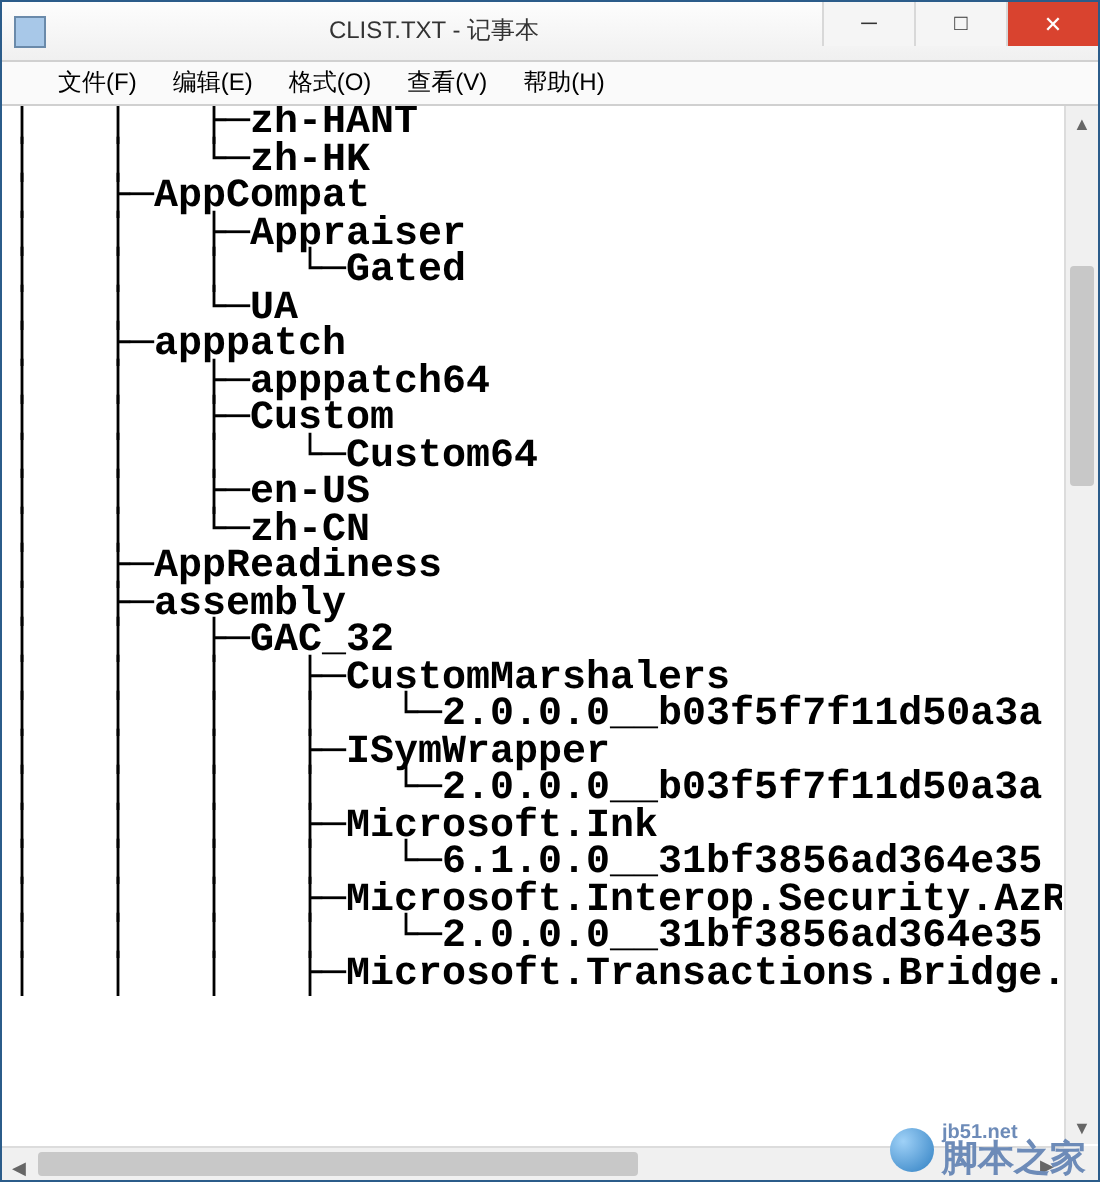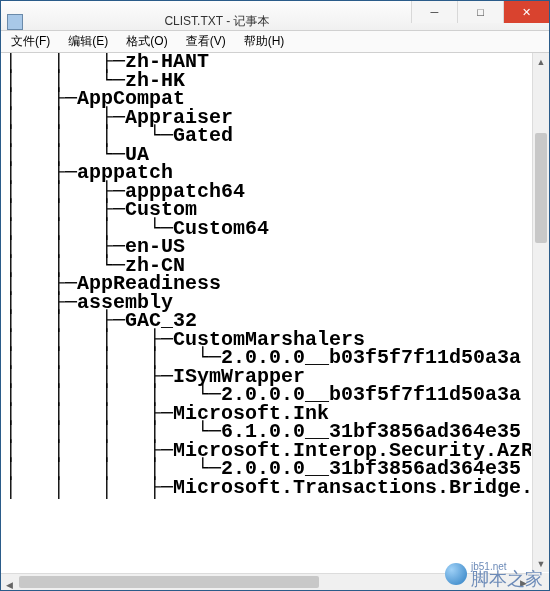--- a/index.html
+++ b/index.html
@@ -1,35 +1,35 @@
 <!DOCTYPE html>
 <html><head>
 <meta charset="utf-8">
 <style>
   * { margin: 0; padding: 0; box-sizing: border-box; }
   body { font-family: "Microsoft YaHei", "Segoe UI", sans-serif; background: #fff; width: 550px; height: 591px; overflow: hidden; }
   .window { width: 550px; height: 591px; border: 1px solid #2b5c8a; background: #fff; display: flex; flex-direction: column; }
-  .titlebar { height: 30px; background: linear-gradient(#fdfdfd,#f0f0f0); display: flex; align-items: flex-end; position: relative; border-bottom: 1px solid #d0d0d0; }
+  .titlebar { height: 30px; background: linear-gradient(#fdfdfd,#f0f0f0); display: flex; align-items: center; position: relative; border-bottom: 1px solid #d0d0d0; }
   .titlebar .icon { width: 16px; height: 16px; margin-left: 6px; background: #a8c8e8; border: 1px solid #6a8aaa; }
   .titlebar .title { flex: 1; text-align: center; font-size: 12px; color: #333; }
   .winbtns { display: flex; height: 22px; align-self: flex-start; }
   .winbtn { width: 46px; height: 22px; display: flex; align-items: center; justify-content: center; font-size: 11px; color: #333; border-left: 1px solid #d8d8d8; background: #f5f5f5; }
   .winbtn.close { background: #d9432f; color: #fff; }
-  .menubar { height: 22px; display: flex; align-items: center; font-size: 12px; padding-left: 2px; border-bottom: 1px solid #d0d0d0; background: #fafafa; gap: 2px; }
+  .menubar { height: 22px; display: flex; align-items: center; font-size: 12px; padding-left: 20px; border-bottom: 1px solid #d0d0d0; background: #fafafa; gap: 2px; }
   .menubar .mitem { padding: 2px 8px; }
   .content-area { flex: 1; position: relative; overflow: hidden; }
   .content { position: absolute; left: 4px; top: 0; right: 18px; bottom: 18px; overflow: hidden; white-space: pre; font-family: Liberation Mono, monospace; font-weight: bold; font-size: 20px; line-height: 18.5px; color: #000; }
   .vscroll { position: absolute; right: 0; top: 0; bottom: 18px; width: 17px; background: #f0f0f0; border-left: 1px solid #dcdcdc; }
   .vscroll .arrow { height: 17px; display:flex; align-items:center; justify-content:center; font-size:9px; color:#666; }
   .vscroll .thumb { position: absolute; left: 2px; right: 2px; top: 80px; height: 110px; background: #c8c8c8; border-radius: 2px; }
   .hscroll { position: absolute; left: 0; right: 17px; bottom: 0; height: 17px; background: #f0f0f0; border-top: 1px solid #dcdcdc; }
   .hscroll .arrow { width: 17px; height: 17px; display:inline-flex; align-items:center; justify-content:center; font-size:9px; color:#666; }
   .hscroll .thumb { position: absolute; top: 2px; bottom: 2px; left: 18px; width: 300px; background: #c8c8c8; border-radius: 2px; }
   .corner { position: absolute; right: 0; bottom: 0; width: 17px; height: 17px; background: #f0f0f0; }
-  .watermark { position: absolute; right: 6px; bottom: 4px; font-size: 14px; color: #6d8bb8; font-family: "Microsoft YaHei", sans-serif; font-weight: normal; display:flex; align-items:center; gap:4px; }
+  .watermark { position: absolute; right: 6px; bottom: 4px; font-size: 14px; color: #6d8bb8; font-family: "Microsoft YaHei", sans-serif; font-weight: bold; display:flex; align-items:flex-end; gap:4px; }
   .watermark .ball { width: 22px; height: 22px; border-radius: 50%; background: radial-gradient(circle at 30% 30%, #9fd1f7, #2f7fc2); }
 </style>
 </head>
 <body>
 
 <div class="window">
 
   <div class="titlebar">
     <div class="icon"></div>
     <div class="title">CLIST.TXT - 记事本</div>

